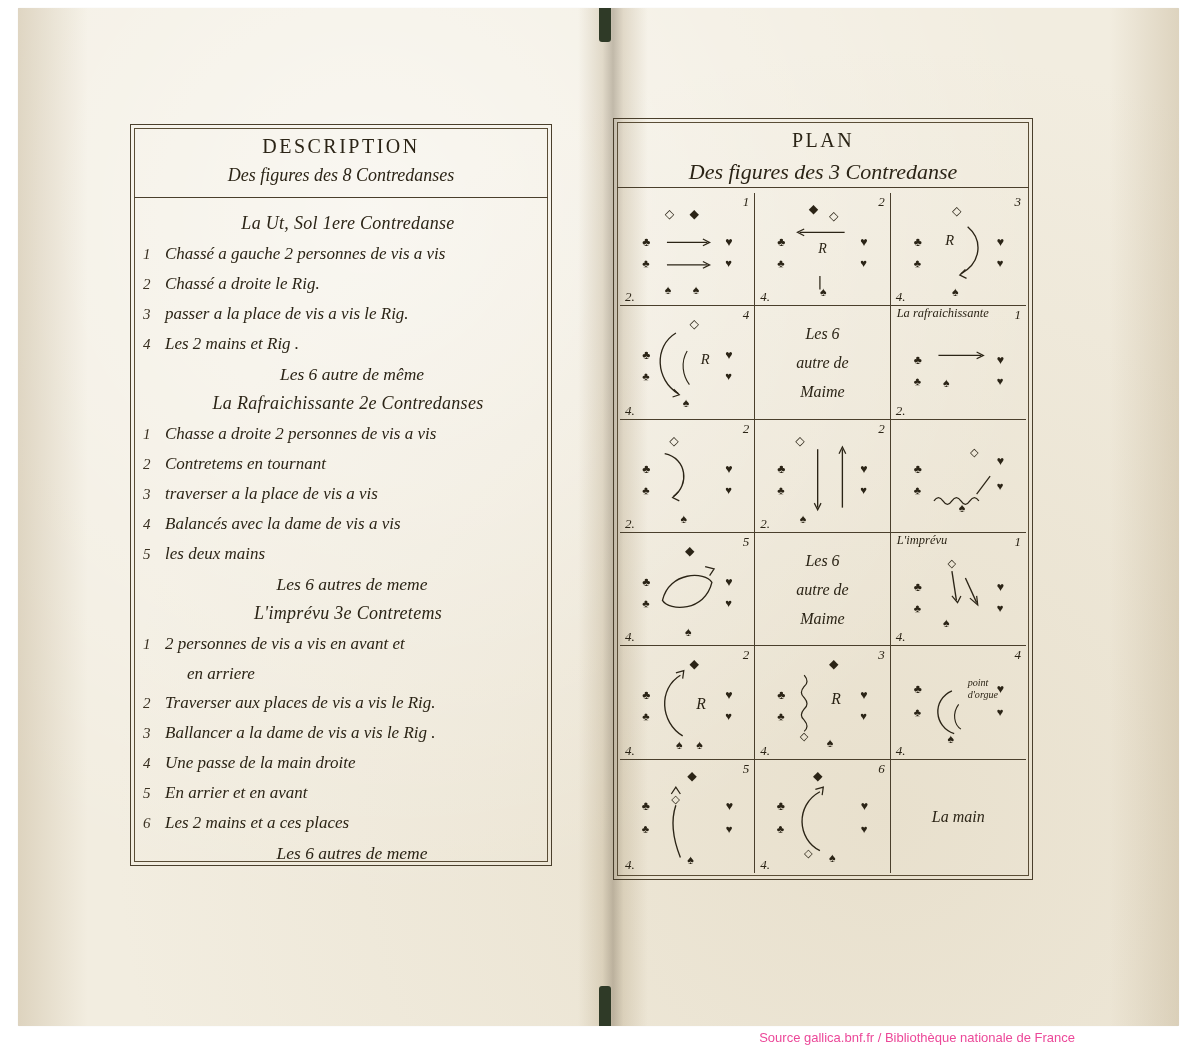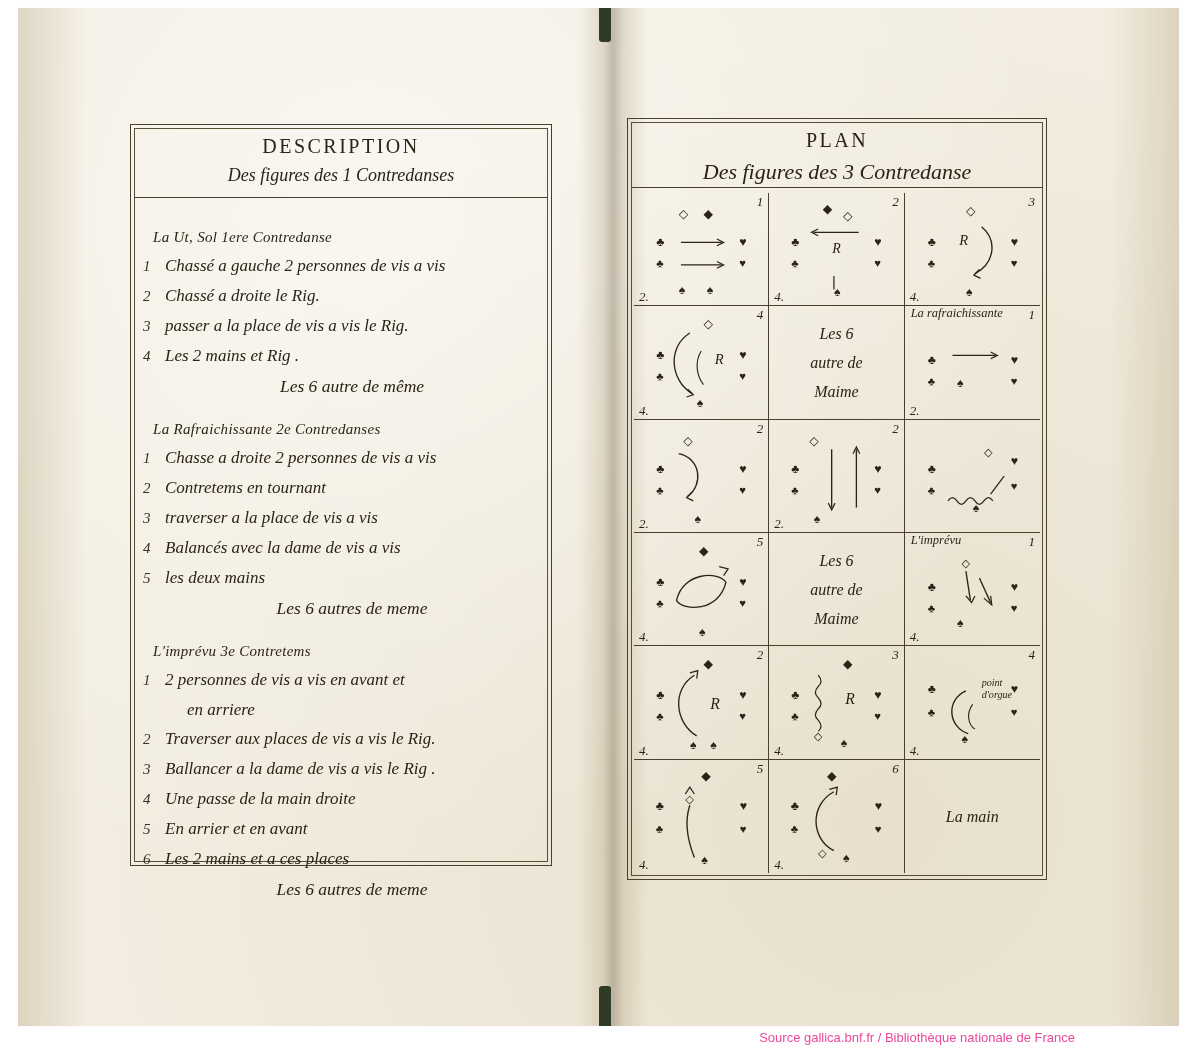--- a/index.html
+++ b/index.html
@@ -138,22 +138,23 @@
   }
   .desc-body {
     position: absolute;
     left: 12px;
     right: 8px;
     top: 84px;
     bottom: 6px;
   }
   .section-head {
     font-style: italic;
-    font-size: 15px;
-    margin: 20px 0 5px 10px;
+    font-size: 18px;
+    text-align: center;
+    margin: 4px 0 5px 10px;
     letter-spacing: 0.3px;
   }
   .line {
     display: flex;
     align-items: baseline;
     font-style: italic;
     font-size: 17px;
     line-height: 29px;
     white-space: nowrap;
   }
@@ -173,21 +174,21 @@
     font-style: italic;
     font-size: 17.5px;
     line-height: 30px;
     text-align: center;
     padding-left: 18px;
   }
 
   
   #right-page {
     position: absolute;
-    left: 593px;
+    left: 579px;
     top: 34px;
     width: 500px;
     height: 930px;
     color: #2b2416;
   }
   .plan-frame {
     position: absolute;
     left: 16px;
     top: 76px;
     width: 418px;
@@ -304,21 +305,21 @@
 <div id="scan">
 
   <div id="book">
 
     <div id="left-page">
       <div class="ruled-frame">
         <div class="inner"></div>
         <div class="hdr-rule"></div>
 
         <div class="desc-title">DESCRIPTION</div>
-        <div class="desc-sub">Des figures des 1 Contredanses</div>
+        <div class="desc-sub">Des figures des 8 Contredanses</div>
 
         <div class="desc-body">
 
           <div class="section-head">La Ut, Sol 1ere Contredanse</div>
           <div class="line">
             <span class="num">1</span>
             <span class="txt">Chassé a gauche 2 personnes de vis a vis</span>
           </div>
           <div class="line">
             <span class="num">2</span>

